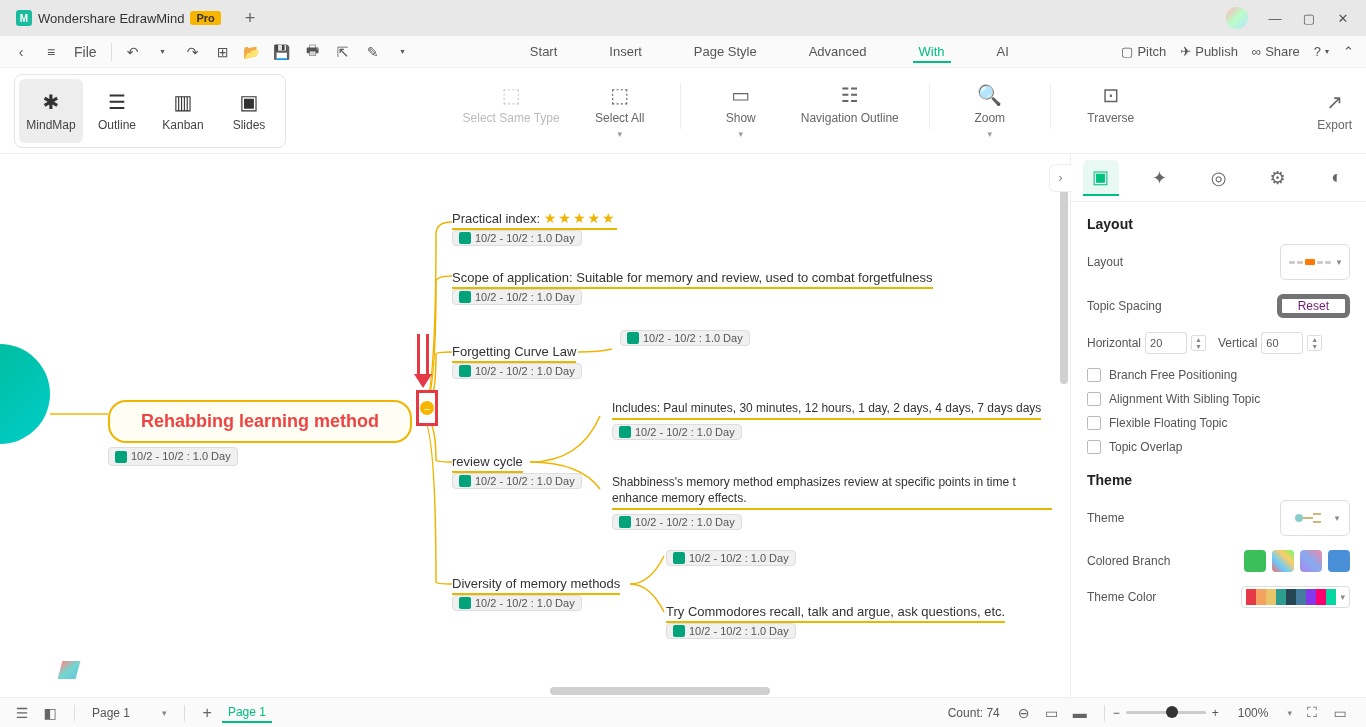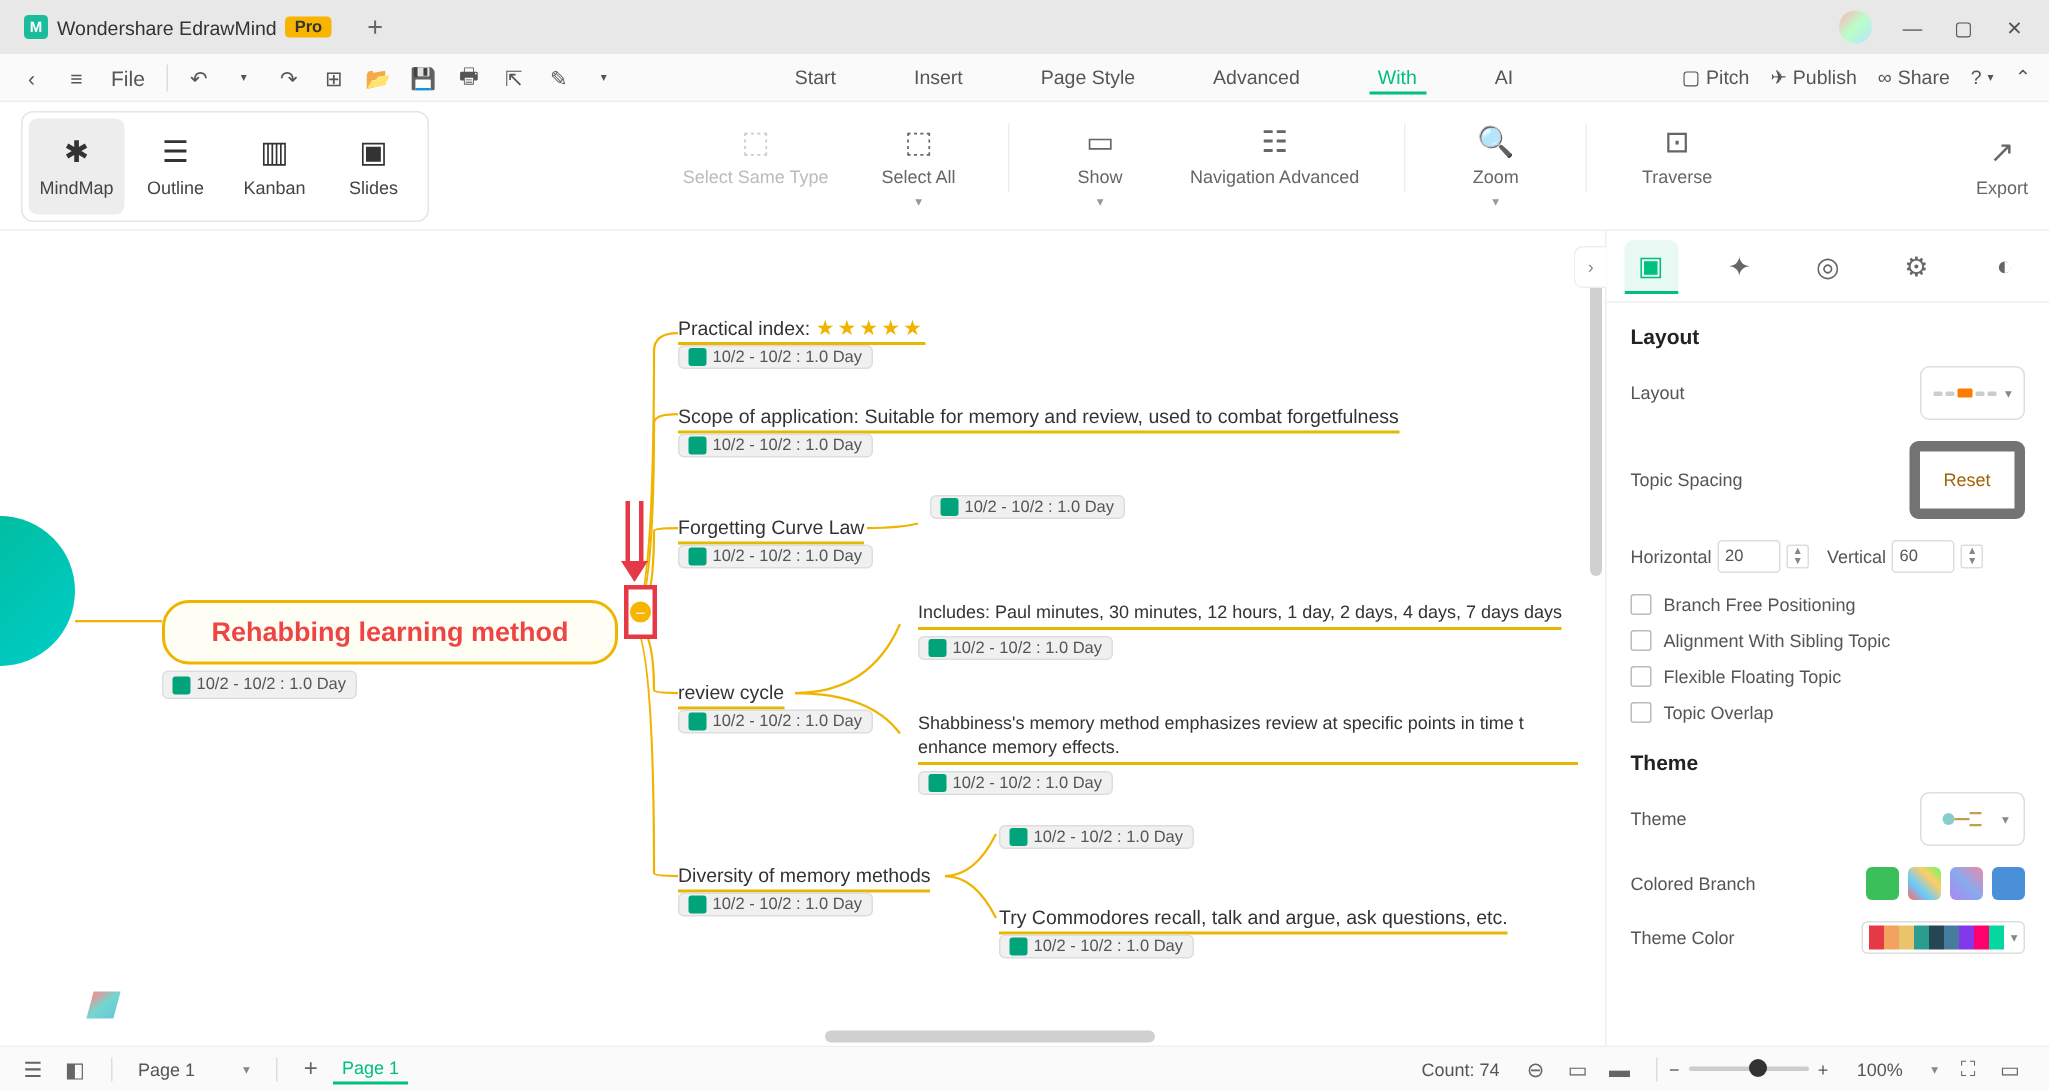--- a/index.html
+++ b/index.html
@@ -78,21 +78,21 @@
 .rp-tabs { height: 48px; display: flex; align-items: center; justify-content: space-around; border-bottom: 1px solid #eee; position: relative; }
 .rp-collapse { position: absolute; left: -22px; top: 10px; width: 22px; height: 28px; background: #fff; border: 1px solid #eee; border-right: none; border-radius: 6px 0 0 6px; display: flex; align-items: center; justify-content: center; color: #888; font-size: 12px; }
 .rp-tab { width: 36px; height: 36px; display: flex; align-items: center; justify-content: center; border-radius: 6px; color: #666; font-size: 18px; }
 .rp-tab.active { background: #e8f8f2; color: #00c07f; border-bottom: 2px solid #00c07f; border-radius: 6px 6px 0 0; }
 .rp-body { flex: 1; overflow-y: auto; padding: 14px 16px; }
 .rp-section-title { font-weight: 600; font-size: 14px; margin-bottom: 12px; color: #222; }
 .rp-row { display: flex; align-items: center; justify-content: space-between; margin-bottom: 14px; font-size: 12px; color: #555; }
 .layout-thumb { width: 70px; height: 36px; border: 1px solid #ddd; border-radius: 6px; display: flex; align-items: center; justify-content: center; gap: 2px; background: #fff; }
 .lt-dot { width: 6px; height: 3px; background: #ccc; border-radius: 1px; }
 .lt-center { width: 10px; height: 6px; background: #ff7a00; border-radius: 1px; }
-.reset-btn { border: 7px solid #737373; border-radius: 6px; padding: 12px 16px; background: #fff; font-size: 12px; color: #a16207; }
+.reset-btn { border: 5px solid #737373; border-radius: 6px; padding: 0 16px; background: #fff; font-size: 12px; color: #701a75; }
 .rp-inputs { display: flex; gap: 12px; margin-bottom: 14px; }
 .num-input { display: flex; align-items: center; gap: 4px; font-size: 12px; color: #555; }
 .num-box { width: 42px; height: 22px; border: 1px solid #ddd; border-radius: 3px; display: flex; align-items: center; padding: 0 4px; font-size: 11px; }
 .spin { display: flex; flex-direction: column; font-size: 7px; color: #888; line-height: 7px; border: 1px solid #ddd; border-radius: 2px; }
 .spin span { padding: 0 3px; }
 .check-row { display: flex; align-items: center; gap: 8px; margin-bottom: 10px; font-size: 12px; color: #555; }
 .cbox { width: 14px; height: 14px; border: 1px solid #bbb; border-radius: 2px; }
 .theme-thumb { width: 70px; height: 36px; border: 1px solid #ddd; border-radius: 6px; display: flex; align-items: center; justify-content: center; background: #fff; }
 .branch-swatches { display: flex; gap: 6px; }
 .bsw { width: 22px; height: 22px; border-radius: 4px; }
@@ -202,21 +202,21 @@
         <span class="dropdown-caret">▾</span>
       </div>
     <div class="rb-sep"></div>
     <div class="rb-item">
         <span class="rb-icon">▭</span>
         <span>Show</span>
         <span class="dropdown-caret">▾</span>
       </div>
     <div class="rb-item">
         <span class="rb-icon">☷</span>
-        <span>Navigation Advanced</span>
+        <span>Navigation Outline</span>
       </div>
     <div class="rb-sep"></div>
     <div class="rb-item">
         <span class="rb-icon">🔍</span>
         <span>Zoom</span>
         <span class="dropdown-caret">▾</span>
       </div>
     <div class="rb-sep"></div>
     <div class="rb-item">
         <span class="rb-icon">⊡</span>

